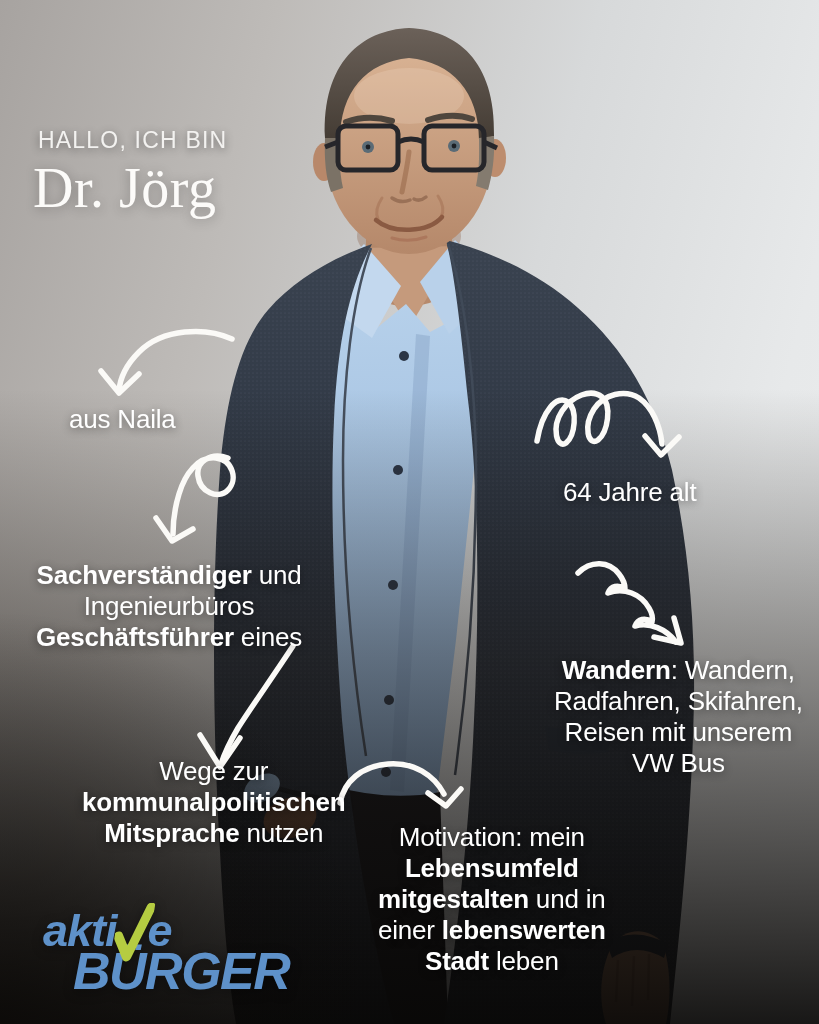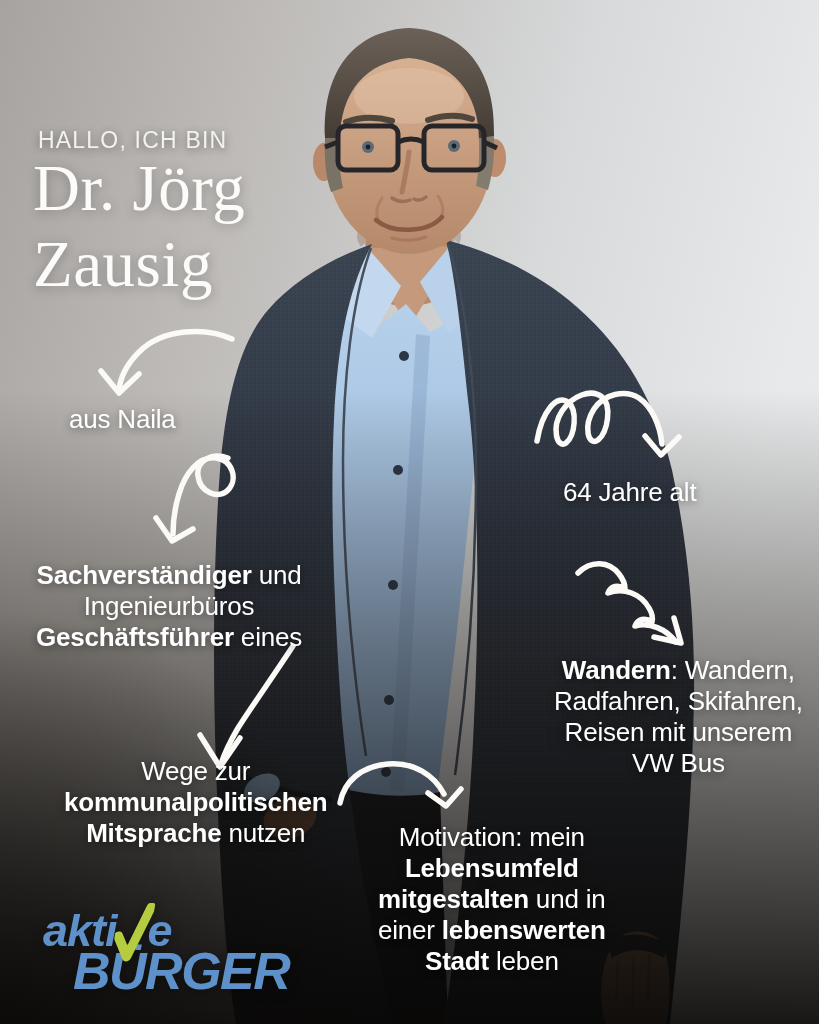--- a/index.html
+++ b/index.html
@@ -7,29 +7,29 @@
           font-family:"Liberation Sans",sans-serif;-webkit-font-smoothing:antialiased;}
   .wall{position:absolute;inset:0;
         background:linear-gradient(104deg,#a7a3a0 0%,#bebbb8 26%,#d7d9da 56%,#e7e9ea 82%,#ebedee 100%);}
   .layer{position:absolute;inset:0;width:100%;height:100%;}
   .vignette{position:absolute;inset:0;pointer-events:none;background:
       radial-gradient(75% 65% at 0% 100%, rgba(10,8,6,.78) 0%, rgba(10,8,6,0) 62%),
       linear-gradient(to bottom, rgba(0,0,0,0) 38%, rgba(24,19,14,.44) 64%, rgba(8,7,6,.93) 100%);}
   .txt{position:absolute;color:#ffffff;text-shadow:0 2px 9px rgba(0,0,0,.45);}
   .greeting{left:38px;top:127px;font-size:23px;letter-spacing:1.2px;color:#f3f2f0;}
   .name{left:33px;top:150px;margin:0;font-family:"Liberation Serif",serif;font-weight:400;
-        font-size:65px;line-height:76px;color:#fcfbf9;letter-spacing:.5px;
+        font-size:56px;line-height:76px;color:#fcfbf9;letter-spacing:.5px;
         text-shadow:0 2px 12px rgba(0,0,0,.28);}
   .fact{font-size:26px;line-height:31px;letter-spacing:-.2px;font-weight:400;text-align:center;}
   .fact b{font-weight:700;}
   .fact-origin{left:69px;top:404px;}
   .fact-age{left:563px;top:477px;}
   .fact-profession{left:36px;top:560px;}
   .fact-hobbies{left:554px;top:655px;}
-  .fact-participation{left:64px;top:756px;}
+  .fact-participation{left:82px;top:756px;}
   .fact-motivation{left:378px;top:822px;}
   .logo{position:absolute;left:43px;top:864px;font-style:italic;font-weight:700;color:#5e91c9;
         line-height:1;filter:drop-shadow(0 3px 6px rgba(0,0,0,.4));}
   .logo-l1{font-size:45px;letter-spacing:-1px;display:flex;align-items:flex-end;margin-top:39px;}
   .logo-l2{font-size:52px;letter-spacing:-1.5px;margin:-8px 0 0 30px;}
   .check{width:36px;height:62px;margin:0 -3px -12px -2px;transform:skewX(-8deg);}
   .arrows path,.arrows polyline{fill:none;stroke:#fbfaf7;stroke-width:5.5;
         stroke-linecap:round;stroke-linejoin:round;}
 </style>
 </head>
@@ -189,21 +189,21 @@
       <path d="M293,646 C272,678 252,706 238,728 C231,740 225,752 221,764"></path>
       <polyline points="200,735 220,767 240,738"></polyline>
     </g>
     <g>
       <path d="M340,803 C344,781 362,766 388,764 C414,762 434,775 444,794"></path>
       <polyline points="428,793 446,806 461,789"></polyline>
     </g>
   </svg>
 
   <div class="txt greeting">HALLO, ICH BIN</div>
-  <h1 class="txt name"><span>Dr. Jörg</span><br><span>Zausig</span></h1>
+  <h1 class="txt name"><span>Dr. Jörg</span><br></h1>
 
   <div class="txt fact fact-origin">
     <span>aus Naila</span>
   </div>
 
   <div class="txt fact fact-age">
     <span>64 Jahre alt</span>
   </div>
 
   <div class="txt fact fact-profession">

